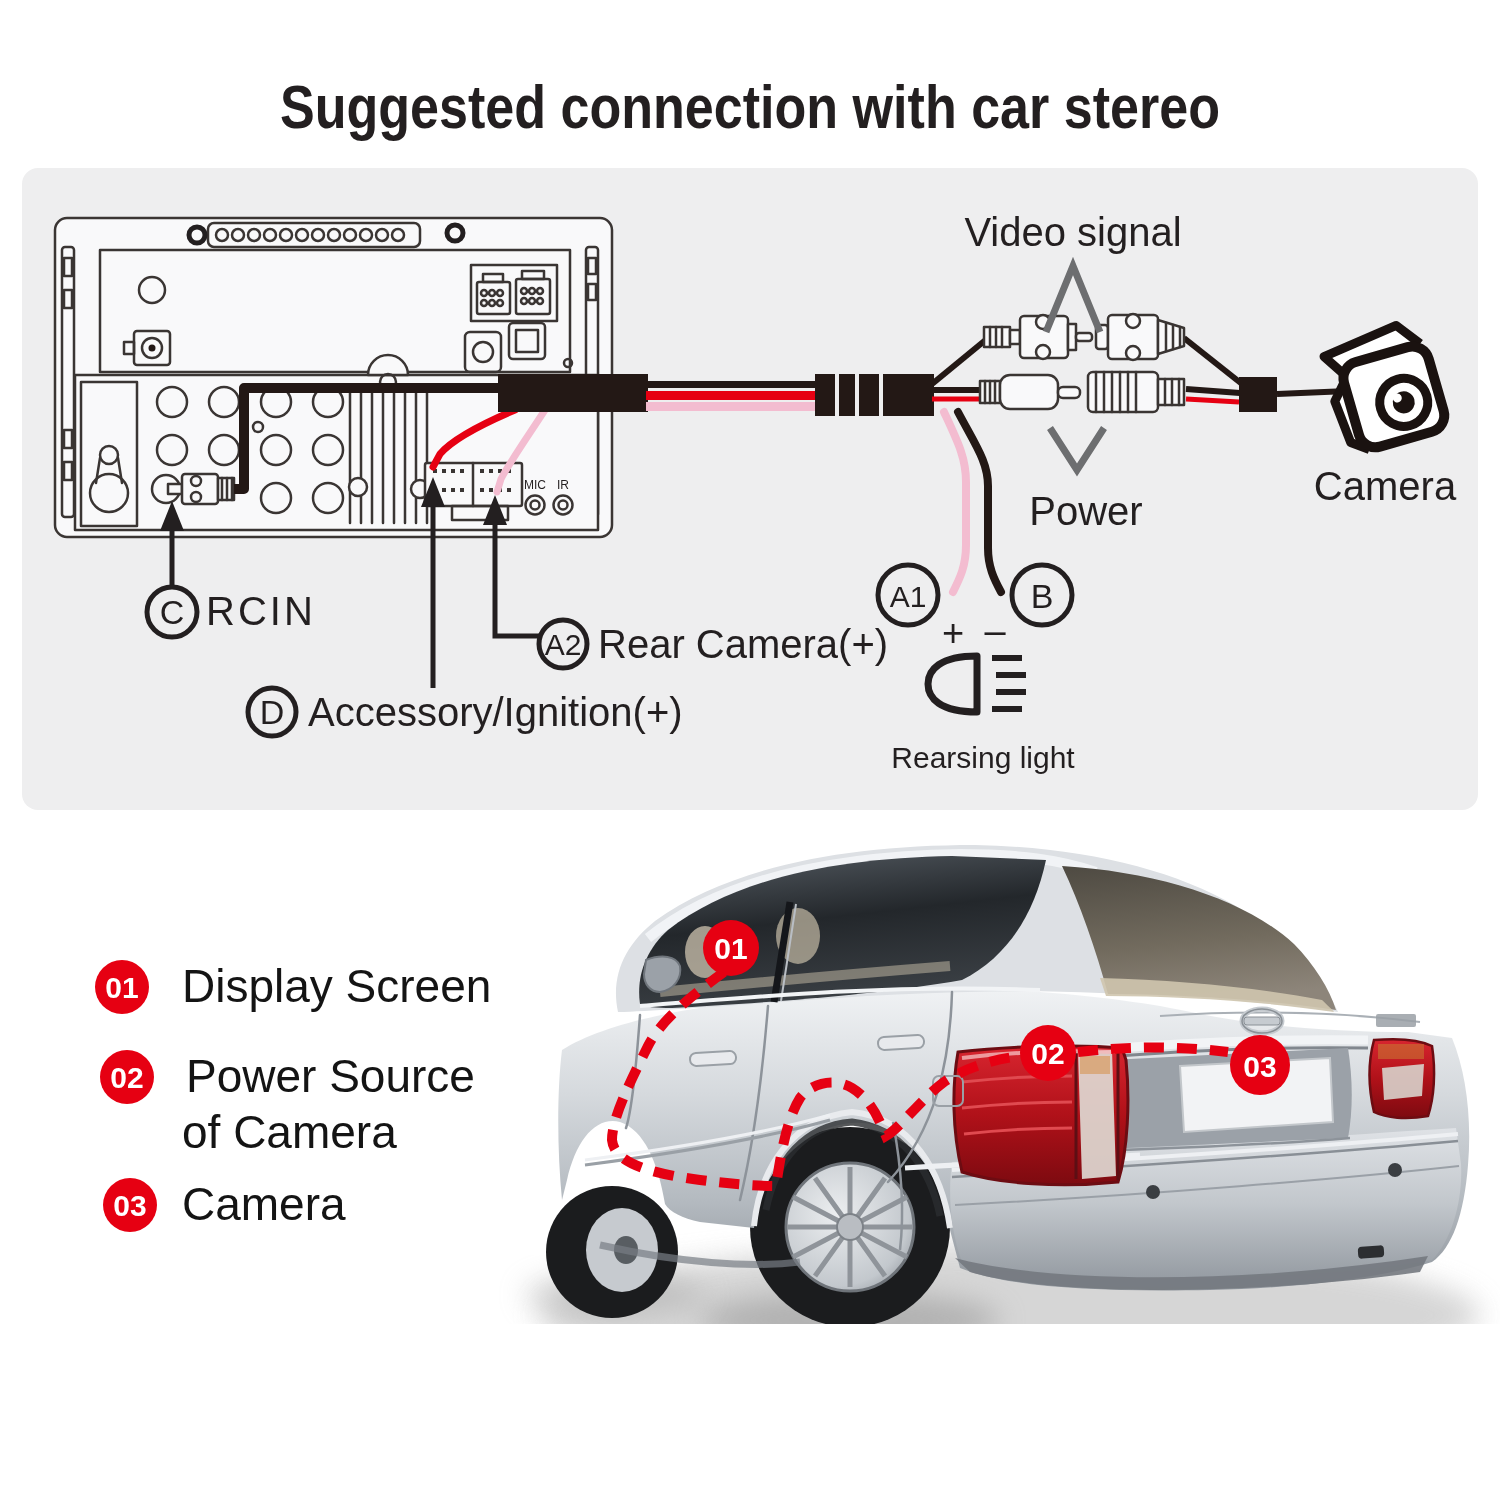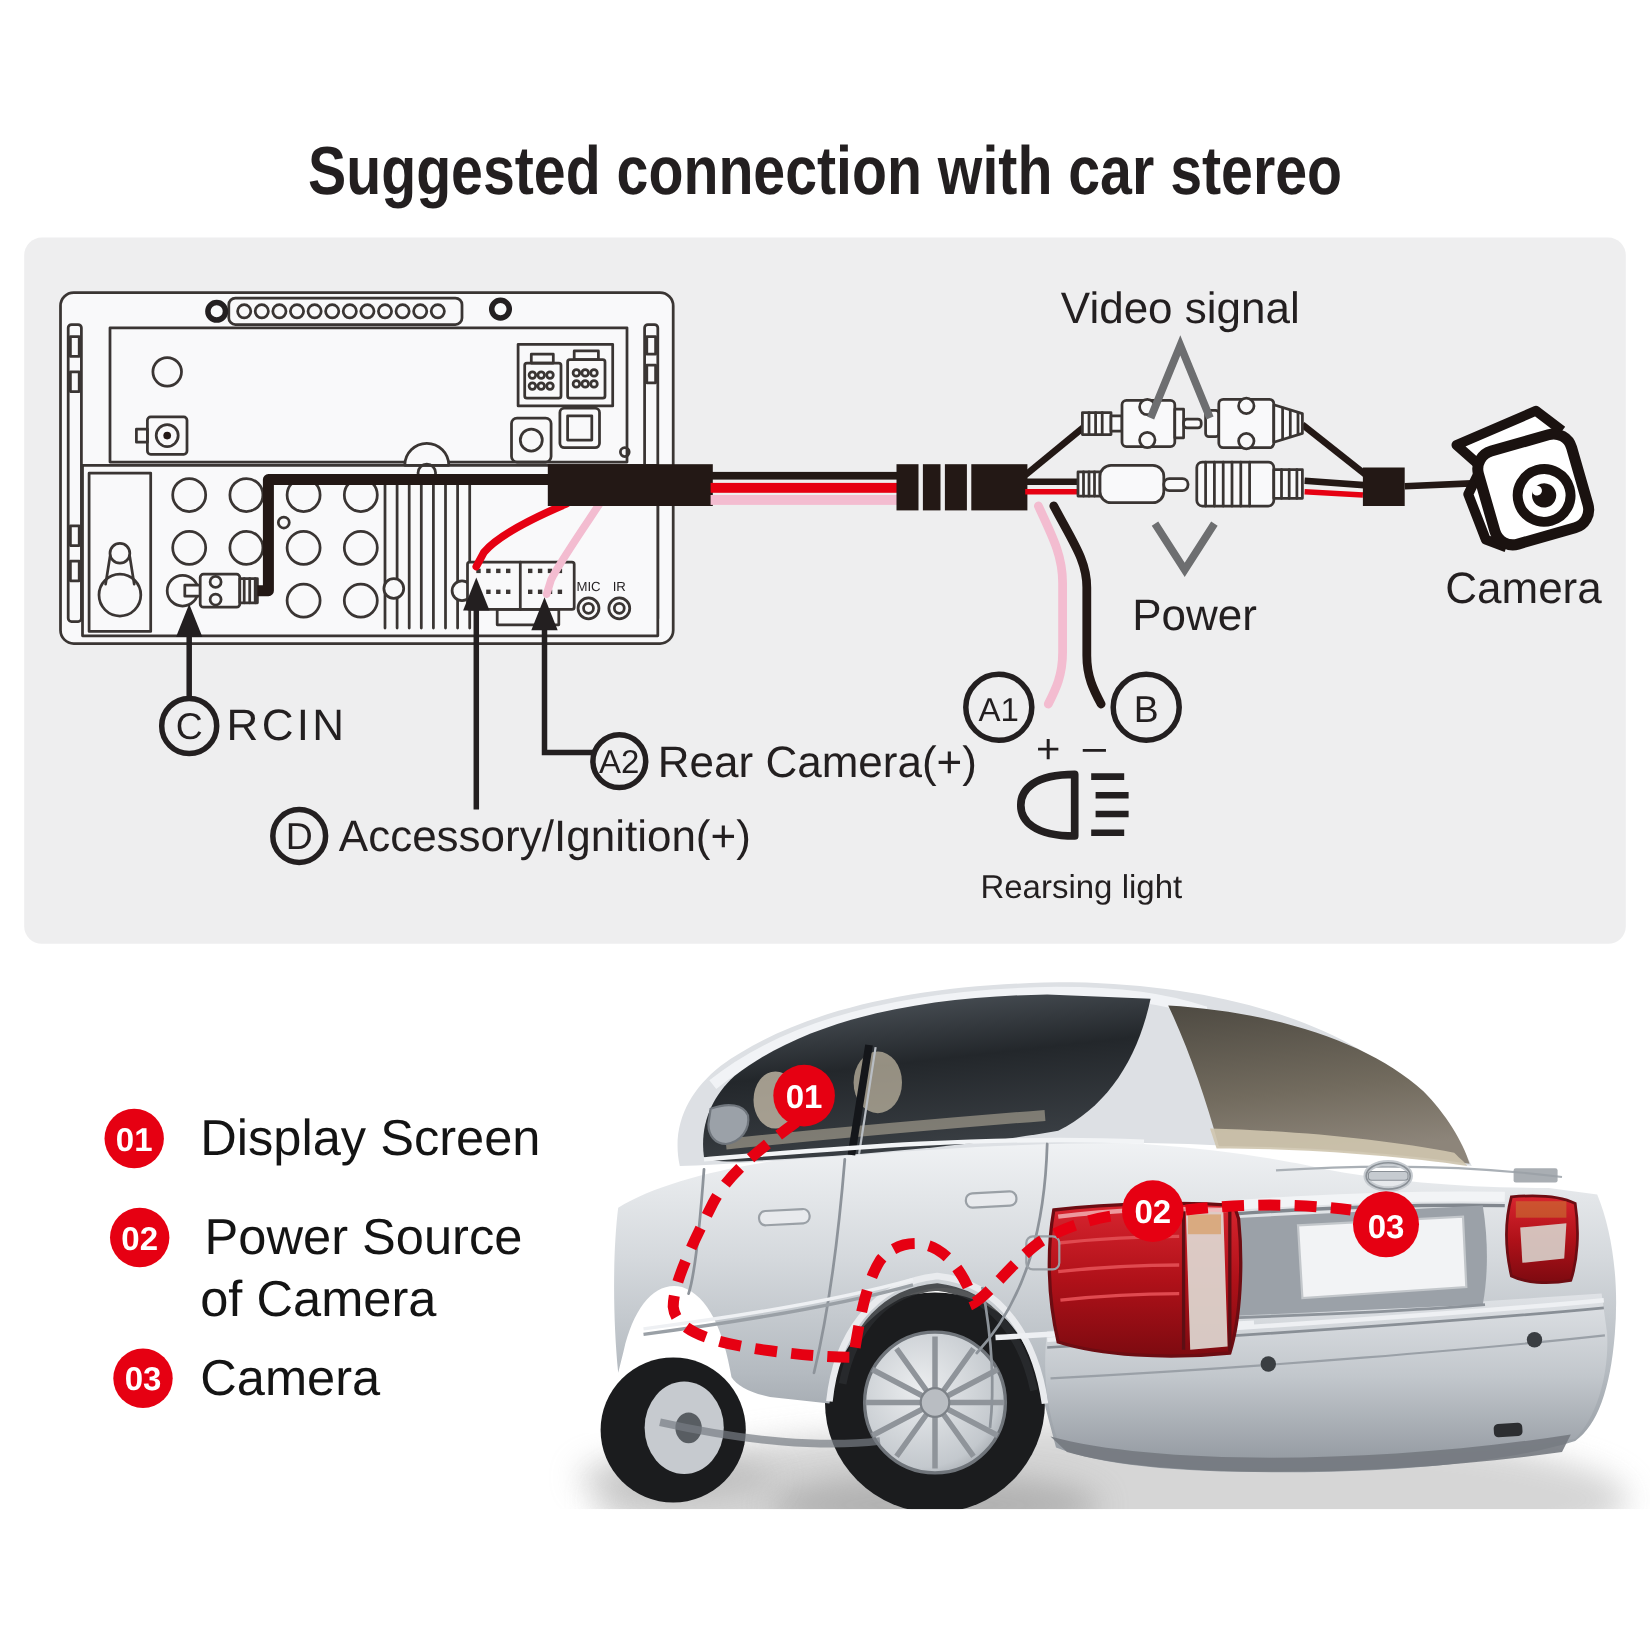--- a/index.html
+++ b/index.html
@@ -1,16 +1,16 @@
 <!DOCTYPE html>
 <html><head>
 <meta charset="utf-8">
 <style>
   html,body{margin:0;padding:0;background:#ffffff;}
-  .stage{width:1500px;height:1324px;position:relative;background:#ffffff;overflow:hidden;margin-top:48px;}
+  .stage{width:1500px;height:1324px;position:relative;background:#ffffff;overflow:hidden;}
   svg{display:block;}
   text{font-family:"Liberation Sans","DejaVu Sans",sans-serif;fill:#231f20;}
   .ol{fill:none;stroke:#3a3533;stroke-width:2.5;stroke-linejoin:round;stroke-linecap:round;}
   .olw{fill:#f9f9fa;stroke:#3a3533;stroke-width:2.5;stroke-linejoin:round;}
   .blk{fill:#231815;}
   .lbl{font-size:40px;}
   .cid{font-size:34px;text-anchor:middle;}
   .ring{fill:none;stroke:#231f20;stroke-width:5;}
   .legend-label{font-size:46px;fill:#141414;}
   .badge-num{font-size:30px;font-weight:bold;fill:#ffffff;text-anchor:middle;}

